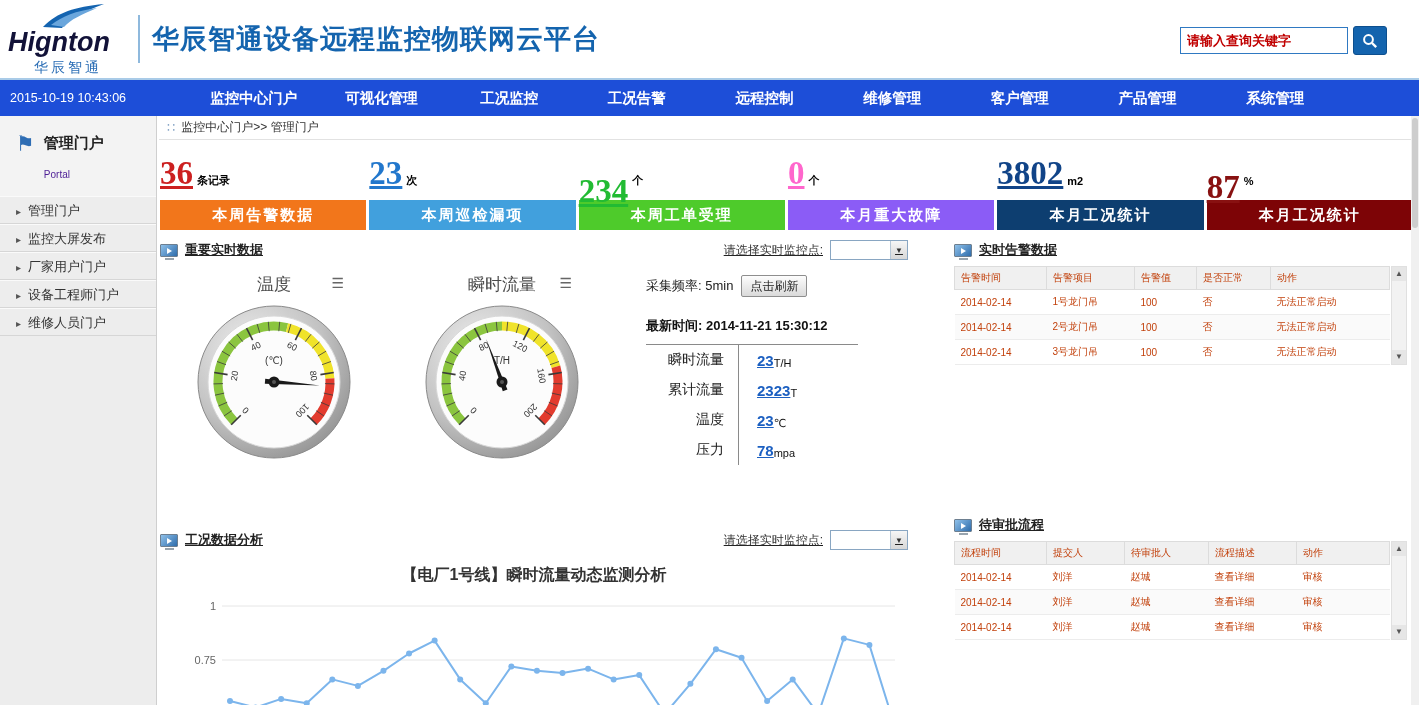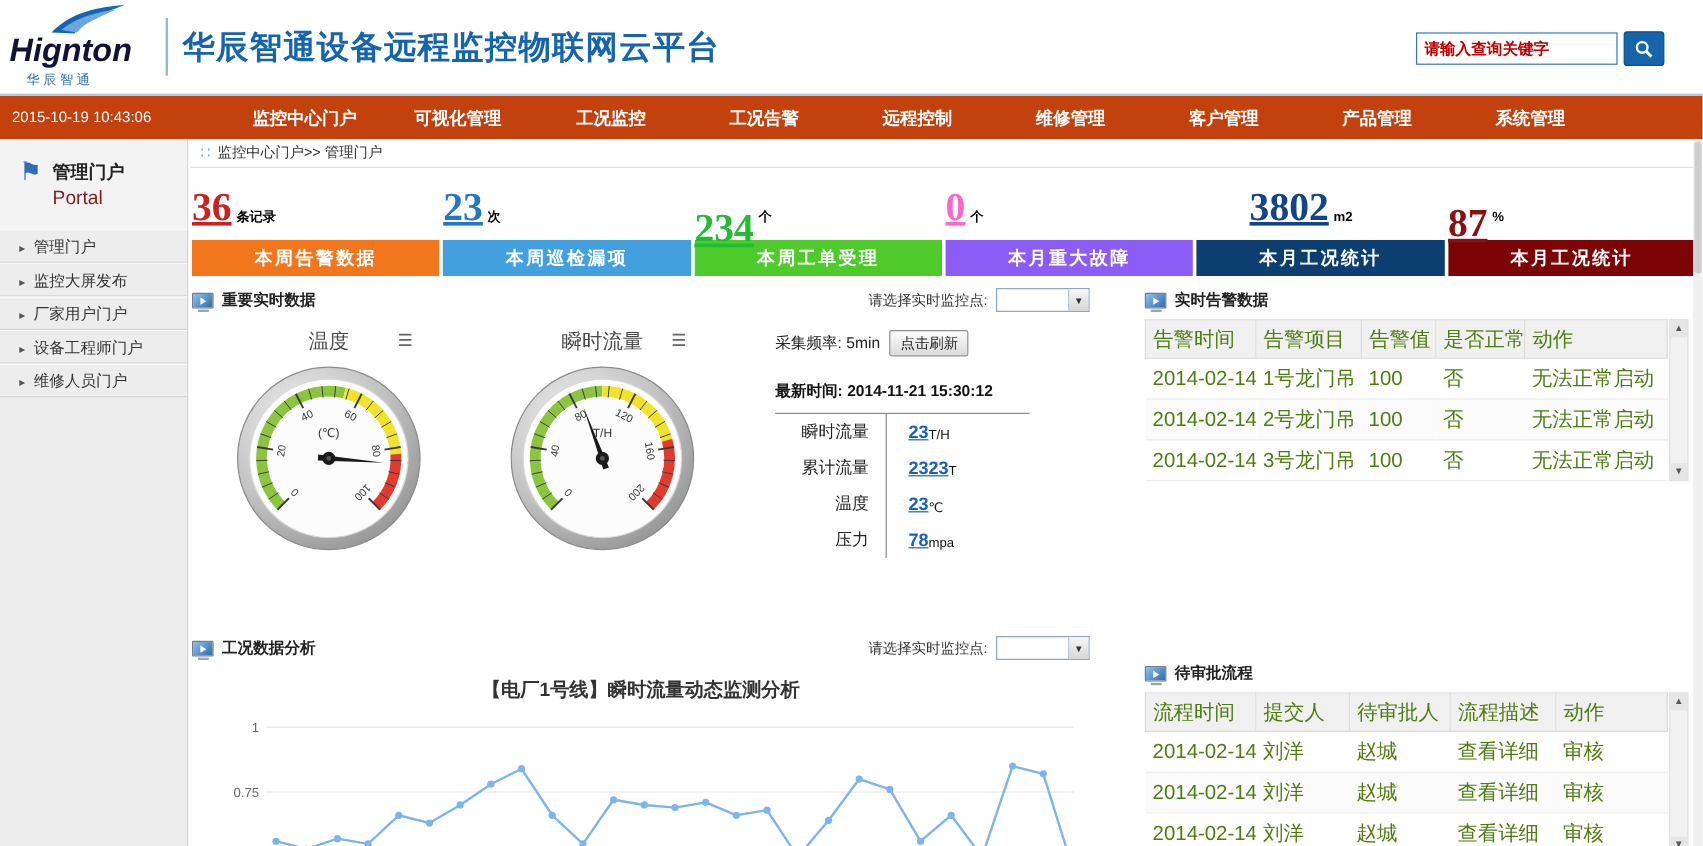--- a/index.html
+++ b/index.html
@@ -5,62 +5,62 @@
   *{box-sizing:border-box;margin:0;padding:0}
   html,body{background:#fff}
   body{font-family:"Liberation Sans","DejaVu Sans",sans-serif;}
   .page{width:1419px;height:705px;position:relative;overflow:hidden;background:#fff;}
 
   
   .top{height:80px;display:flex;align-items:center;position:relative;border-bottom:2px solid #a9cbe8;background:#fff;}
   .logo{width:132px;padding-left:14px;position:relative;height:72px;}
   .logo-bird{position:absolute;left:42px;top:0;}
   .logo-text{position:absolute;left:8px;top:24px;font-style:italic;font-weight:bold;font-size:27px;color:#121238;letter-spacing:0;}
-  .logo-sub{position:absolute;left:22px;top:56px;font-size:11px;color:#2a6db5;letter-spacing:3px;}
+  .logo-sub{position:absolute;left:34px;top:56px;font-size:14px;color:#2a6db5;letter-spacing:3px;}
   .vdiv{width:2px;height:48px;background:#8fb9dd;margin:0 12px 0 6px;}
   .plat-title{font-size:27px;color:#1464ae;font-weight:bold;letter-spacing:1px;}
   .search{position:absolute;right:32px;top:26px;display:flex;align-items:center;}
   .search input{width:168px;height:27px;border:1px solid #2f79c2;padding:0 6px;font-size:13px;color:#c00000;font-weight:bold;outline:none;}
   .search input::placeholder{color:#c00000;font-weight:bold;opacity:1;}
   .search-btn{width:34px;height:29px;margin-left:5px;background:#1464ae;border:1px solid #0d4f8e;border-radius:3px;display:flex;align-items:center;justify-content:center;cursor:pointer;}
 
   
-  .mainnav{height:36px;background:#c2410c;display:flex;align-items:center;color:#fff;}
+  .mainnav{height:36px;background:#1d4ed8;display:flex;align-items:center;color:#fff;}
   .ts{width:190px;padding-left:10px;font-size:12.5px;}
   .nav-menu{flex:1;display:flex;margin-right:80px;}
   .nav-item{flex:1;text-align:center;font-size:14.5px;font-weight:bold;cursor:pointer;white-space:nowrap;}
 
   
   .content{display:flex;height:589px;}
   aside{width:157px;background:#ededed;border-right:1px solid #cfcfcf;}
   .portal-head{display:flex;align-items:flex-start;gap:9px;padding:18px 0 16px 16px;background:#f3f3f3;}
   .flag{font-size:21px;color:#2e6db4;line-height:20px;}
   .pt{font-size:15px;font-weight:bold;color:#222;}
-  .ps{font-size:16px;color:#7f1d1d;margin-top:4px;}
+  .ps{font-size:10px;color:#4c1d95;margin-top:16px;}
   .s-item{height:28px;line-height:27px;padding-left:16px;font-size:13px;color:#333;border-bottom:1px solid #d6d6d6;border-top:1px solid #fafafa;cursor:pointer;white-space:nowrap;}
   .s-item .arr{color:#555;font-size:10px;margin-right:7px;}
 
   main{flex:1;background:#fff;padding-left:2px;position:relative;}
   .breadcrumb{height:24px;display:flex;align-items:center;gap:6px;padding-left:8px;font-size:12px;color:#333;border-bottom:1px solid #e2e2e2;}
   .bc-icon{color:#8aa8c8;font-size:13px;}
 
   
   .stats{display:flex;gap:3px;margin:7px 6px 7px 1px;}
   .card{flex:1;cursor:pointer;}
   .card-top{height:53px;background:#fff;display:flex;align-items:center;justify-content:flex-start;gap:4px;}
   .card-num{font-family:"Liberation Serif","DejaVu Serif",serif;font-size:33px;font-weight:bold;text-decoration:underline;line-height:1;}
   .card-unit{font-size:11px;color:#000;font-weight:bold;align-self:center;margin-top:14px;}
   .card-bar{height:30px;color:#fff;font-size:15px;font-weight:bold;display:flex;align-items:center;justify-content:center;letter-spacing:2px;}
 
   .cols{display:flex;padding-left:1px;}
   .left-col{width:748px;}
   .right-col{flex:1;margin-left:46px;margin-right:12px;}
 
   
-  .section-head{display:flex;align-items:center;gap:7px;height:26px;font-size:13px;font-weight:bold;color:#222;}
+  .section-head{display:flex;align-items:center;gap:7px;height:26px;font-size:13px;font-weight:bold;color:#222;text-decoration:underline;}
   .scr{width:18px;height:13px;background:linear-gradient(135deg,#8fc1ea,#2e6cab);border:1px solid #6d7f90;border-radius:1px;position:relative;flex:none;}
   .scr::after{content:"";position:absolute;left:4px;bottom:-4px;width:9px;height:2px;background:#98a4ae;}
   .scr::before{content:"";position:absolute;left:6px;top:3px;border-left:5px solid #fff;border-top:3px solid transparent;border-bottom:3px solid transparent;}
   .sel-group{margin-left:auto;display:flex;align-items:center;gap:7px;font-size:12px;font-weight:normal;color:#333;}
   .select{width:78px;height:20px;border:1px solid #89a6c2;background:#fff;display:flex;cursor:pointer;}
   .sel-text{flex:1;}
   .sel-btn{width:17px;background:linear-gradient(#f6f6f6,#d7d7d7);border-left:1px solid #b5c6d6;font-size:8px;color:#333;display:flex;align-items:center;justify-content:center;}
 
   
   .gauges-area{display:flex;height:254px;padding-top:2px;}
@@ -77,21 +77,21 @@
   .r-valwrap{border-left:1px solid #8a8a8a;height:100%;display:flex;align-items:center;padding-left:18px;}
   .r-val{color:#1b5fc1;font-size:15px;font-weight:bold;text-decoration:underline;}
   .r-unit{font-size:11px;color:#111;margin-top:6px;}
 
   
   .analysis-head{margin-top:10px;}
   .chart-title{text-align:center;font-size:16px;font-weight:bold;color:#333;margin:12px 0 0 0;}
 
   
   .tbl-wrap{position:relative;margin-top:3px;padding-right:17px;}
-  table{width:100%;border-collapse:collapse;font-size:17px;color:#4d7c0f;table-layout:fixed;}
+  table{width:100%;border-collapse:collapse;font-size:10px;color:#c2410c;table-layout:fixed;}
   th{background:#f0f0f0;border:1px solid #dcdcdc;font-weight:normal;text-align:left;padding:4px 6px;white-space:nowrap;overflow:hidden;}
   td{border-bottom:1px solid #ececec;padding:5px 6px;white-space:nowrap;overflow:hidden;}
   tbody tr:nth-child(even){background:#fafafa;}
   .sbar{position:absolute;right:0;top:0;bottom:0;width:16px;background:#f2f2f2;border:1px solid #e0e0e0;display:flex;flex-direction:column;justify-content:space-between;}
   .sb-btn{font-size:8px;color:#555;height:14px;line-height:14px;width:100%;text-align:center;background:#e6e6e6;cursor:pointer;}
   .approval-head{margin-top:147px;}
 
   
   .pagebar{position:absolute;right:0;top:116px;bottom:0;width:8px;background:#f0f0f0;}
   .pagebar .thumb{position:absolute;top:2px;left:1px;width:6px;height:110px;background:#cdcdcd;border-radius:3px;cursor:pointer;}
@@ -196,21 +196,21 @@
           </div>
           <div class="card">
             <div class="card-top">
               <span class="card-num" style="color: rgb(255, 102, 204);">0</span>
               <span class="card-unit">个</span>
             </div>
             <div class="card-bar" style="background: #8b5cf6;">本月重大故障</div>
           </div>
           <div class="card">
             <div class="card-top">
-              <span class="card-num" style="color: rgb(17, 68, 136); margin-left: 44px;">3802</span>
+              <span class="card-num" style="color: rgb(17, 68, 136);">3802</span>
               <span class="card-unit">m2</span>
             </div>
             <div class="card-bar" style="background: rgb(13, 62, 112);">本月工况统计</div>
           </div>
           <div class="card">
             <div class="card-top">
               <span class="card-num" style="color: rgb(136, 17, 17); margin-top: 28px;">87</span>
               <span class="card-unit">%</span>
             </div>
             <div class="card-bar" style="background: rgb(125, 4, 6);">本月工况统计</div>

